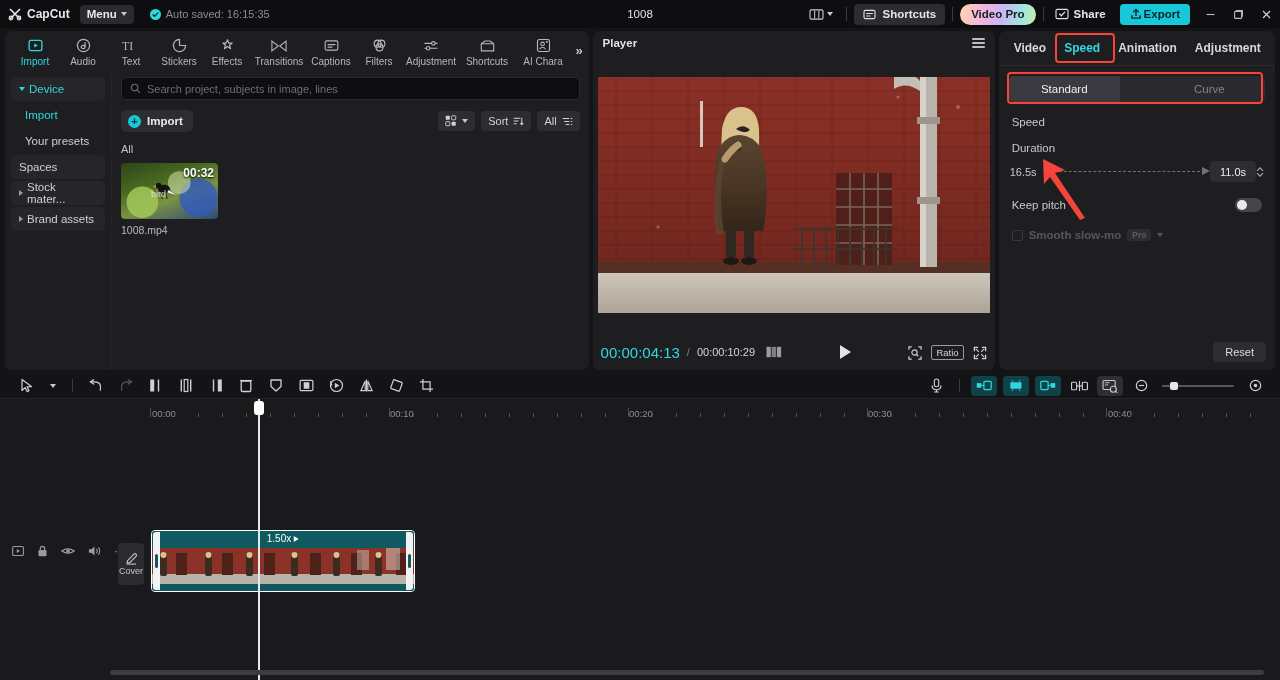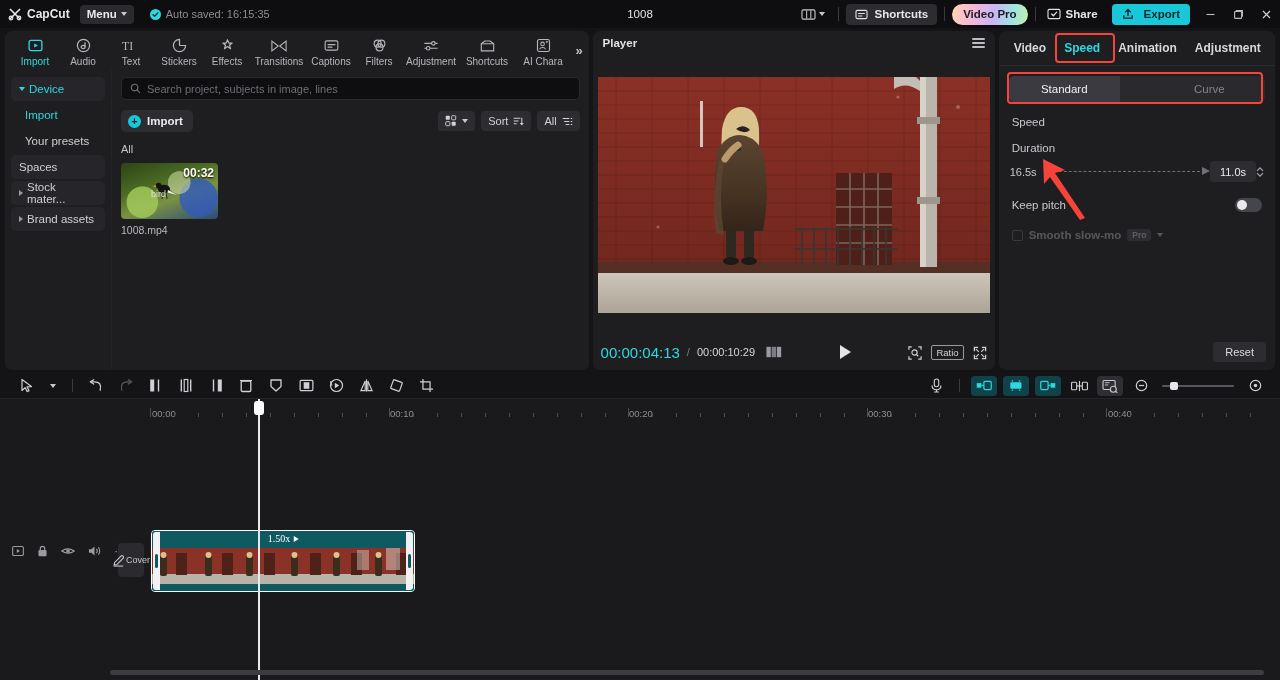--- a/index.html
+++ b/index.html
@@ -43,21 +43,21 @@
     display:flex;align-items:center;gap:6px;background:#2c2c31;border-radius:4px;
     height:21px;padding:0 9px;font-size:11.5px;color:#e6e6e9;font-weight:600;
   }
   .joinpro {
     height:21px; border-radius:11px; padding:0 11px; display:flex;align-items:center;
     font-size:11.5px;font-weight:700;color:#1c1c20;
     background: linear-gradient(100deg,#ffd7b0 0%, #f5b7d8 28%, #c8b6f5 55%, #9fe6e0 80%, #c9f0a8 100%);
   }
   .share-btn { display:flex;align-items:center;gap:5px;font-size:11.5px;color:#e6e6e9;font-weight:600;padding:0 4px;}
   .export-btn {
-    display:flex;align-items:center;gap:10px;background:#19c8d8;color:#06282c;
+    display:flex;align-items:center;gap:2px;background:#19c8d8;color:#06282c;
     height:21px;border-radius:4px;padding:0 10px;font-size:11.5px;font-weight:700;margin-left:10px;
   }
   .win-btns { display:flex; align-items:center; margin-left: 6px; }
   .win-btn { width:28px;height:28px;display:flex;align-items:center;justify-content:center;color:#bdbdc2; }
 
   
   .upper { display:flex; flex: 0 0 345px; height:345px; padding: 3px 5px 3px 5px; gap:4px; background:#141416;}
 
   
   .left-panel { width: 585px; background: #1e1e21; border-radius: 7px; display:flex; flex-direction:column; overflow:hidden;}
@@ -190,31 +190,31 @@
   .zoom-track .zl { position:absolute;left:0;right:0;top:4px;height:2px;background:#56565d;border-radius:1px;}
   .zoom-track .zk { position:absolute;left:8px;top:1px;width:8px;height:8px;border-radius:2px;background:#e6e6ea;}
 
   .tl-main { flex:1; display:flex; flex-direction:column; background:#1a1a1c; border-top:1px solid #242428; min-height:0; position:relative;}
   .ruler { height:22px; position:relative; background:#1a1a1c; }
   .ruler .tickline { position:absolute; bottom:4px; width:1px; height:4px; background:#4e4e55;}
   .ruler .lbl { position:absolute; bottom:2px; font-size:9.5px; color:#8e8e95; white-space:nowrap;}
   .tl-body { flex:1; position:relative; overflow:hidden;}
   .track-ctrls { position:absolute; left:12px; top:130px; display:flex; gap:13px; align-items:center; color:#9a9aa1;}
   .cover-btn {
-    position:absolute; left:118px; top:527px; width:26px; height:34px; background:#2a2a2f; border-radius:4px;
-    display:flex;align-items:center;justify-content:center;gap:1px;font-size:9px;color:#c5c5cb;
+    position:absolute; left:118px; top:527px; width:26px; height:42px; background:#2a2a2f; border-radius:4px;
+    display:flex;flex-direction:column;align-items:center;justify-content:center;gap:1px;font-size:9px;color:#c5c5cb;
   }
   .clip {
     position:absolute; left:151px; top:514px; width:264px; height:62px;
     border:1.6px solid #ffffff; border-radius:4px; overflow:hidden; background:#10585e;
   }
   .clip-head { height:17px; background:#0e5a60; position:relative; }
   .clip-speed {
     position:absolute; left:50%; transform:translateX(-50%); top:2px;
-    font-size:10px; color:#ffffff; display:flex; align-items:center; gap:3px;font-family:Liberation Serif, serif;
+    font-size:10px; color:#ffffff; display:flex; align-items:center; gap:3px;
   }
   .clip-speed .ar { width:0;height:0;border-top:3.5px solid transparent;border-bottom:3.5px solid transparent;border-left:5px solid #fff;}
   .film { height:36px; display:flex; overflow:hidden;}
   .frame { width:44px; height:36px; position:relative; overflow:hidden; }
   .clip-foot { height:7px; background:#0e5a60; }
   .grip { position:absolute; top:1px; width:7px; height:58px; background:#f2f2f5; }
   .grip.l { left:1px; border-radius:3px 0 0 3px;}
   .grip.r { right:1px; border-radius:0 3px 3px 0;}
   .grip:after { content:""; position:absolute; left:2px; top:22px; width:3px;height:14px;background:#0e5a60;border-radius:2px;}
   .playhead { position:absolute; top:0; bottom:0; width:1.5px; background:#e9e9ec; left:258px; }

